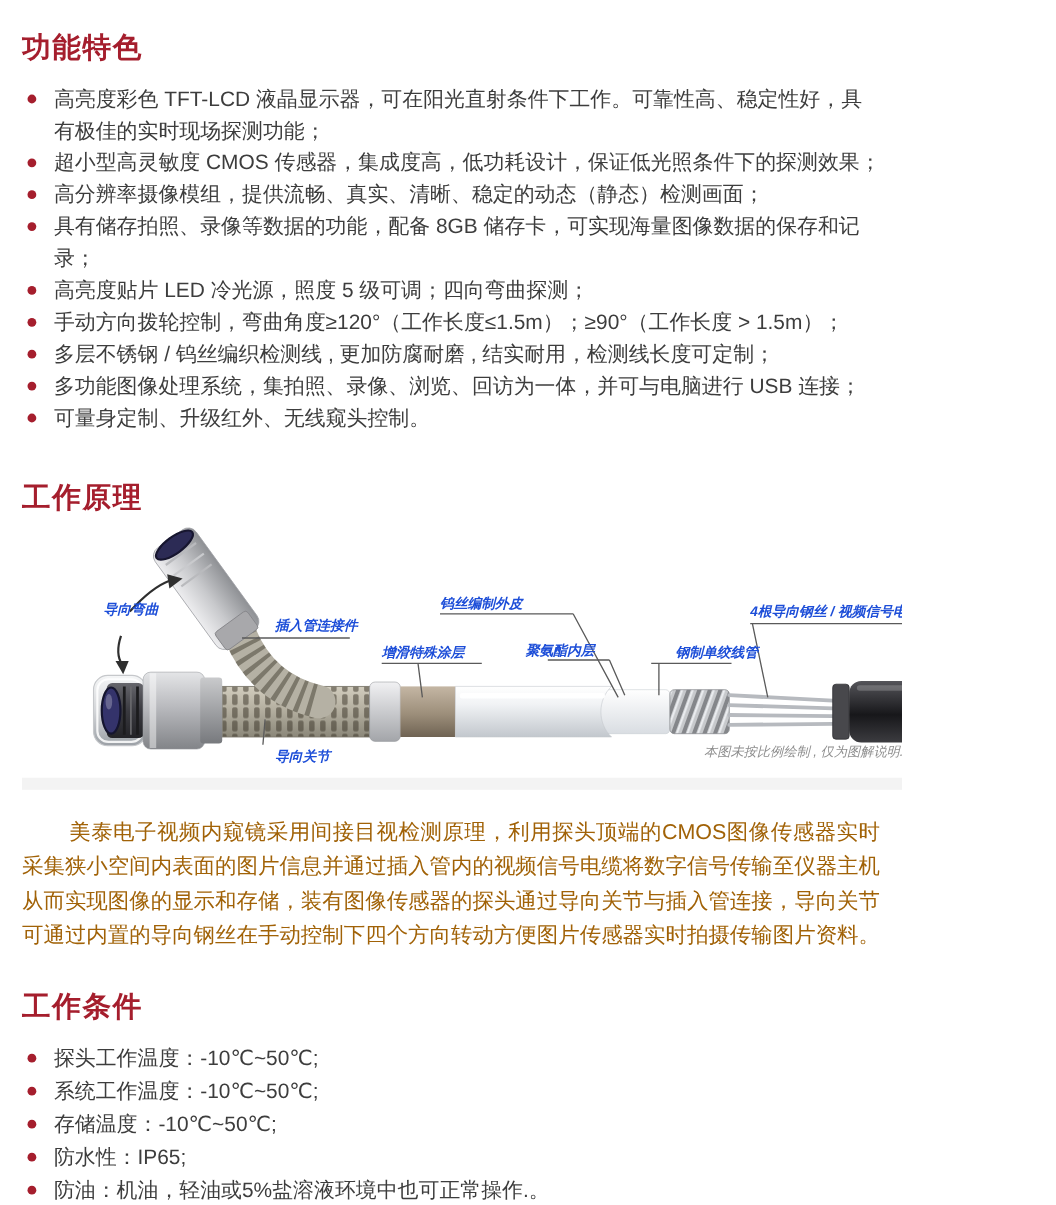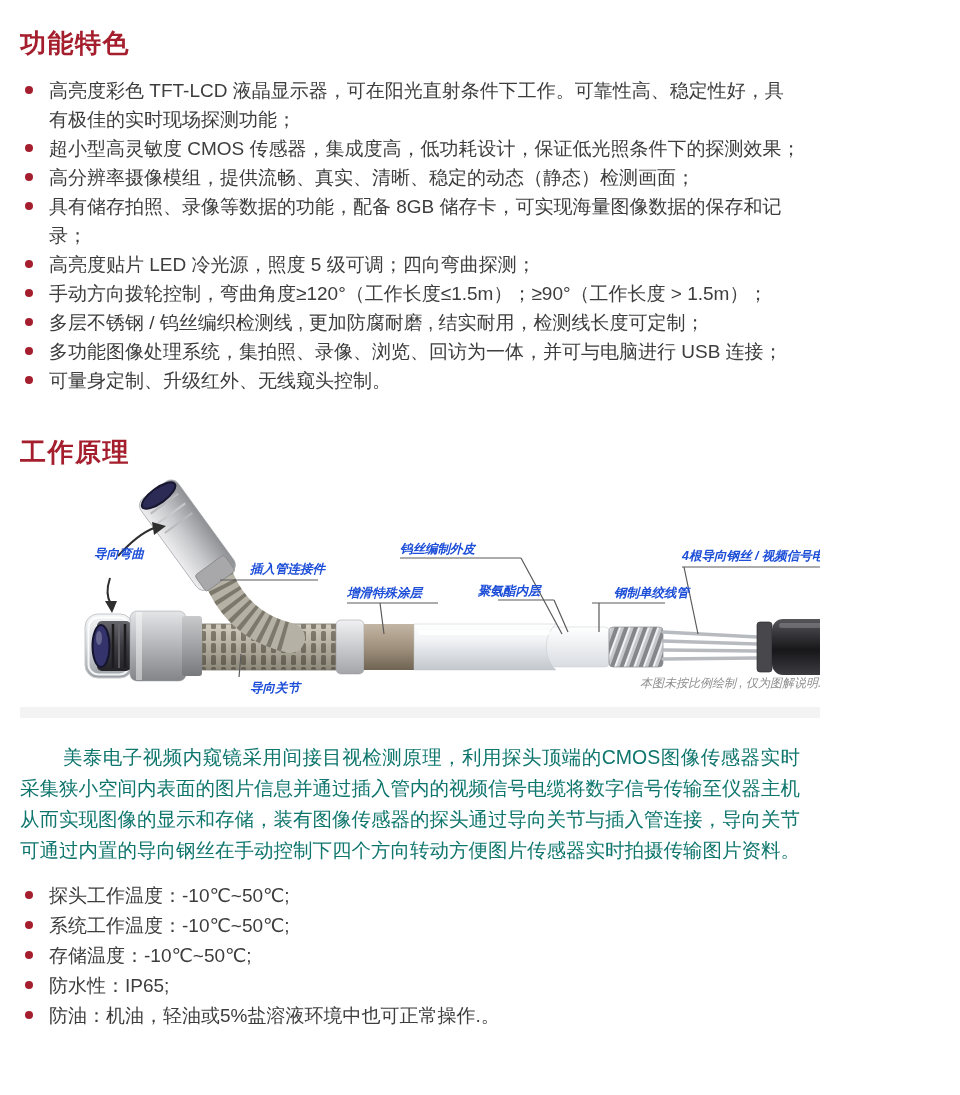--- a/index.html
+++ b/index.html
@@ -10,21 +10,21 @@
   #t-principle{margin-top:40px;}
   #t-conditions{margin-top:32px;}
   ul.blist{list-style:none;margin:15px 0 0;padding:0 18px 0 20px;}
   ul.blist li{position:relative;padding-left:29px;font-size:19px;line-height:29px;color:#3d3d3d;}
   ul.blist li::before{content:"";position:absolute;left:5px;top:10px;width:8px;height:8px;border-radius:50%;background:#a51e2d;}
   ul.clist li{line-height:30px;}
   .diagram{position:relative;width:960px;height:250px;margin-top:4px;}
   .diagram svg{position:absolute;left:0;top:0;display:block;}
   .dlabel{position:absolute;font-size:12.5px;font-weight:bold;font-style:italic;color:#1d4ed8;white-space:nowrap;}
   .dnote{position:absolute;font-size:12px;font-style:italic;color:#8e8e8e;width:240px;}
-  .para{margin:18px 20px 0;font-size:19.5px;line-height:31px;color:#0f766e;text-indent:2.2em;text-align:justify;}
+  .para{margin:18px 20px 0;font-size:19.5px;line-height:31px;color:#a16207;text-indent:2.2em;text-align:justify;}
 </style>
 </head>
 <body>
 
 <div class="page">
 
   <h2 class="section-title" id="t-features">功能特色</h2>
   <ul class="blist">
 
   <li>高亮度彩色 TFT-LCD 液晶显示器，可在阳光直射条件下工作。可靠性高、稳定性好，具有极佳的实时现场探测功能；</li>
@@ -184,20 +184,21 @@
     <div class="dlabel" style="left:347px;top:111px;">增滑特殊涂层</div>
     <div class="dlabel" style="left:478px;top:109px;">聚氨酯内层</div>
     <div class="dlabel" style="left:592px;top:111px;margin-left:22px;">钢制单绞线管</div>
     <div class="dlabel" style="left:682px;top:74px;">4根导向钢丝 / 视频信号电缆</div>
     <div class="dlabel" style="left:250px;top:206px;">导向关节</div>
     <div class="dnote" style="left:640px;top:201px;">本图未按比例绘制 , 仅为图解说明.</div>
   </div>
 
   <p class="para">美泰电子视频内窥镜采用间接目视检测原理，利用探头顶端的CMOS图像传感器实时采集狭小空间内表面的图片信息并通过插入管内的视频信号电缆将数字信号传输至仪器主机从而实现图像的显示和存储，装有图像传感器的探头通过导向关节与插入管连接，导向关节可通过内置的导向钢丝在手动控制下四个方向转动方便图片传感器实时拍摄传输图片资料。</p>
 
+  <h2 class="section-title" id="t-conditions">工作条件</h2>
   <ul class="blist clist">
 
   <li>探头工作温度：-10℃~50℃;</li>
       <li>系统工作温度：-10℃~50℃;</li>
       <li>存储温度：-10℃~50℃;</li>
       <li>防水性：IP65;</li>
       <li>防油：机油，轻油或5%盐溶液环境中也可正常操作.。</li>
     </ul>
 
 </div>

